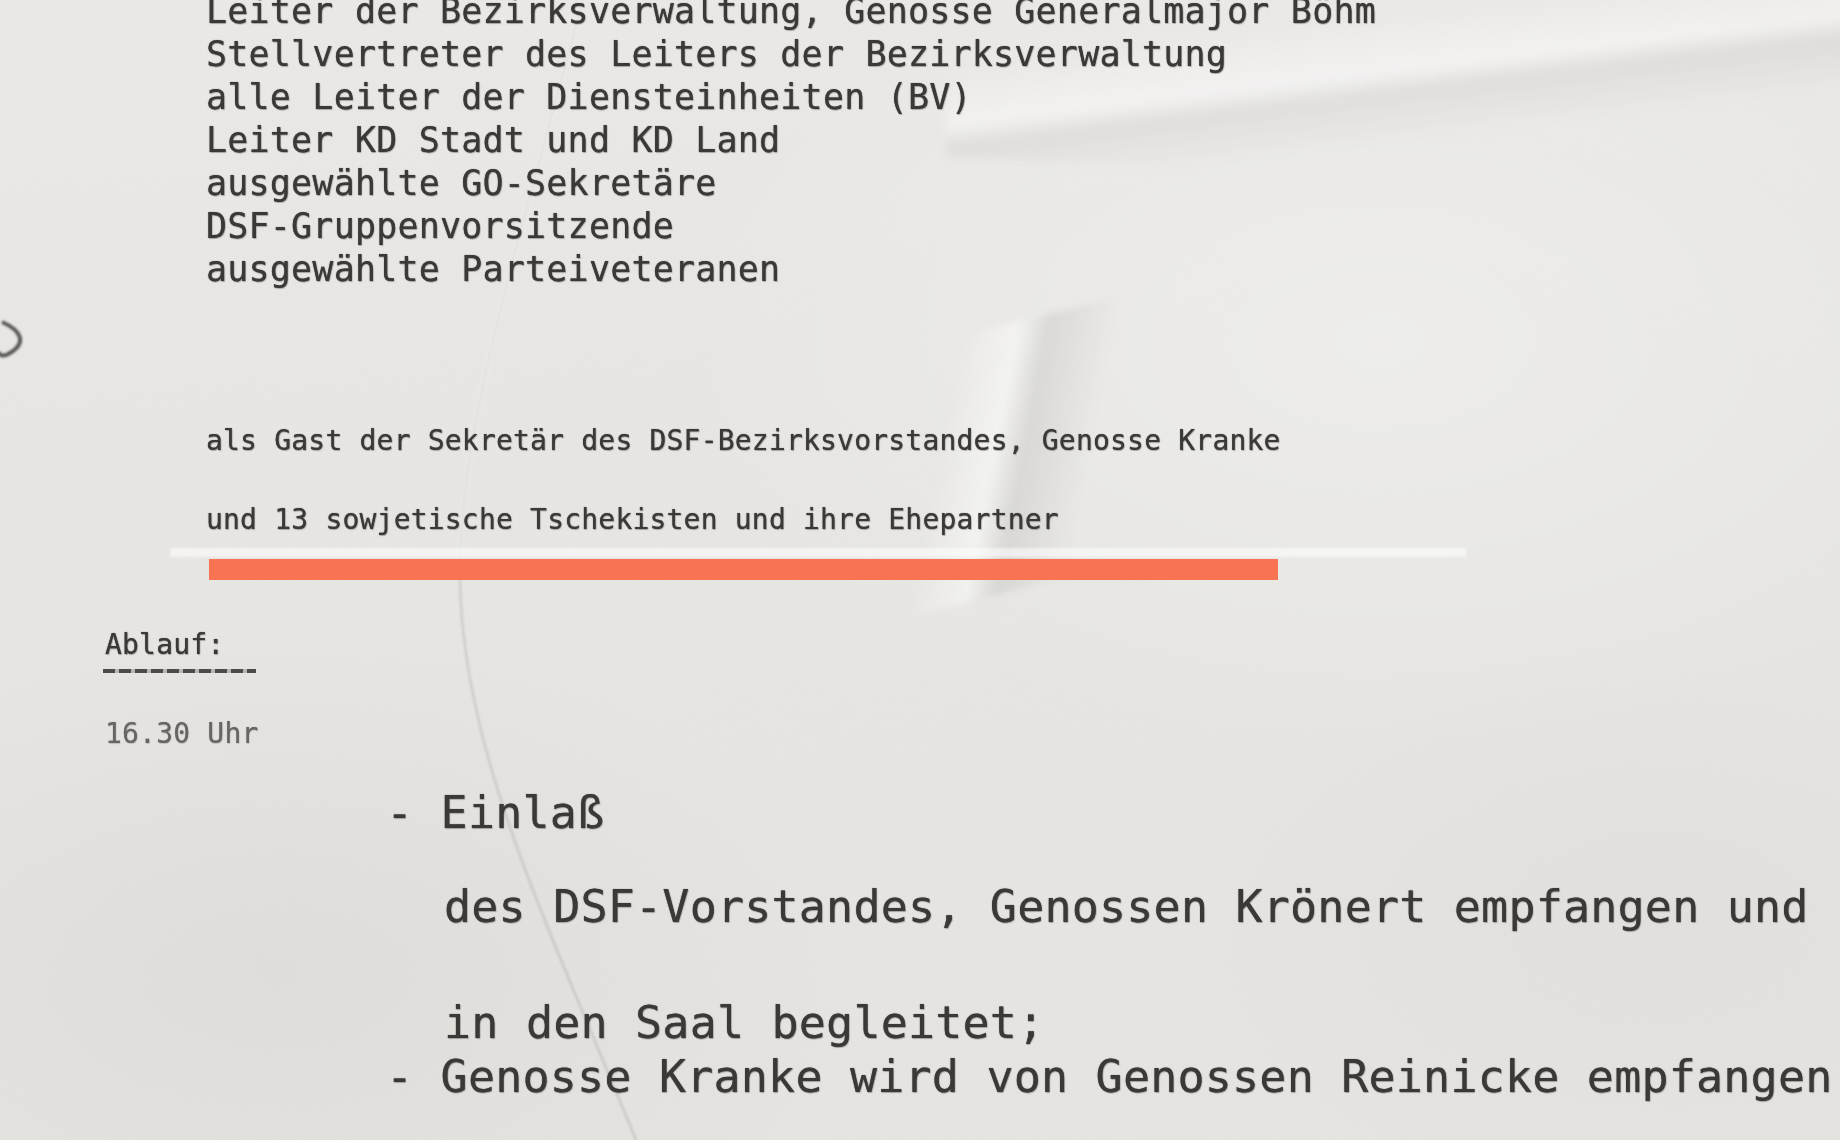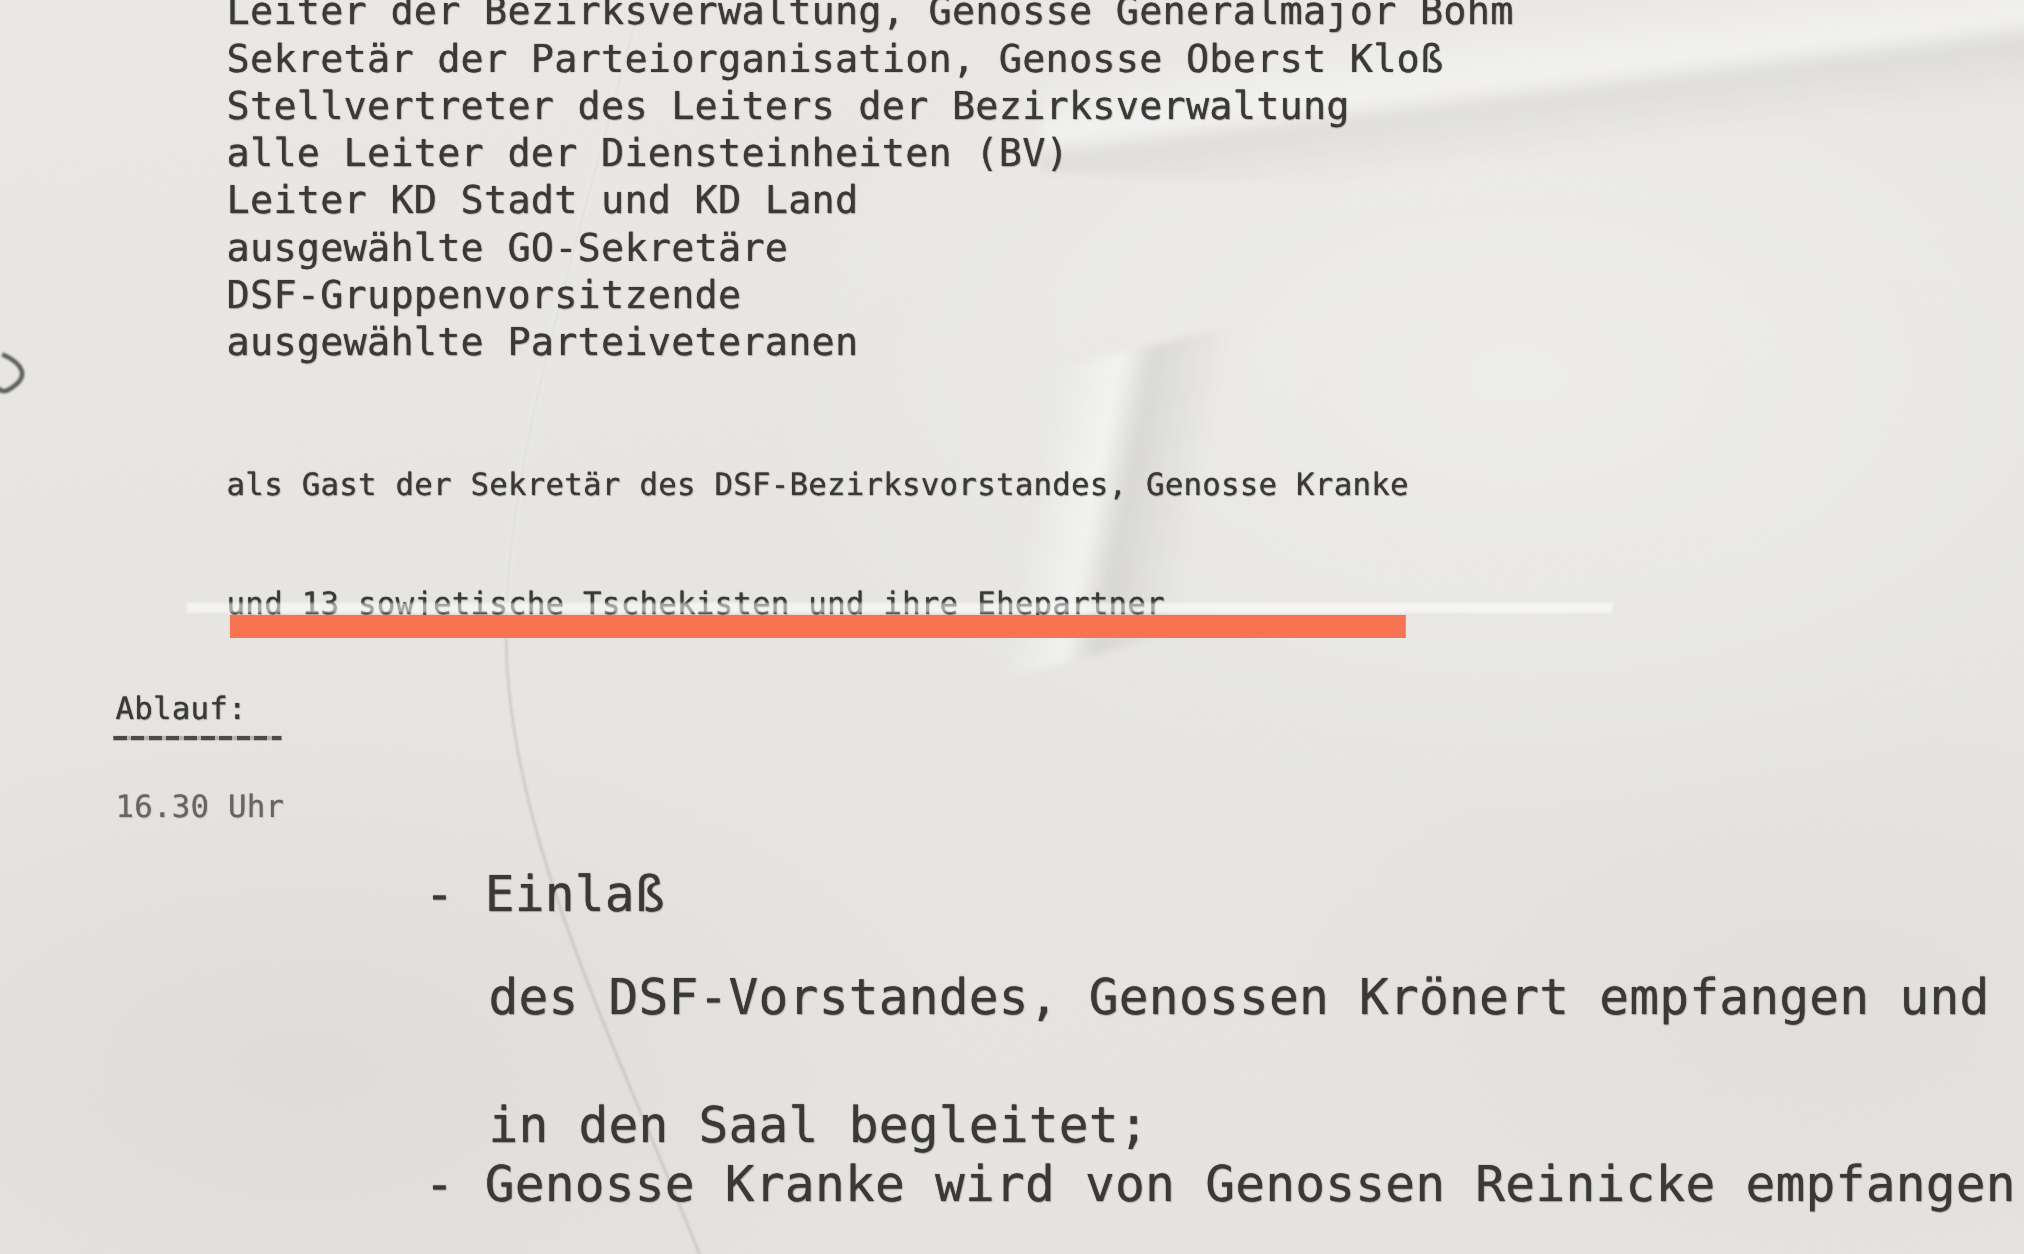--- a/index.html
+++ b/index.html
@@ -95,32 +95,31 @@
     <path d="M588,-20 C520,240 458,430 460,580 C462,760 560,950 640,1150" fill="none" stroke="rgba(70,69,66,0.16)" stroke-width="2.2" filter="url(#soft)"></path>
     <path d="M588,-20 C520,240 458,430 460,580" fill="none" stroke="rgba(255,255,255,0.35)" stroke-width="5" filter="url(#soft)"></path>
 
     <path d="M2,322 C20,330 28,342 10,353 C4,357 0,356 -2,352" fill="none" stroke="rgba(58,57,55,0.8)" stroke-width="4" filter="url(#soft)"></path>
   </svg>
 
   <div class="text-layer">
 
     <div class="list">
       <div class="row">Leiter der Bezirksverwaltung, Genosse Generalmajor Böhm</div>
-      <div class="row">Sekretär der Parteiorganisation, Genosse Oberst Kloß</div>
       <div class="row">Stellvertreter des Leiters der Bezirksverwaltung</div>
       <div class="row light">alle Leiter der Diensteinheiten (BV)</div>
       <div class="row light">Leiter KD Stadt und KD Land</div>
       <div class="row">ausgewählte GO-Sekretäre</div>
       <div class="row">DSF-Gruppenvorsitzende</div>
       <div class="row">ausgewählte Parteiveteranen</div>
     </div>
 
     <div class="tline" style="left:206px; top:424px;">als Gast der Sekretär des DSF-Bezirksvorstandes, Genosse Kranke</div>
 
-    <div class="tline" style="left:206px; top:532px;">und 13 sowjetische Tschekisten und ihre Ehepartner</div>
+    <div class="tline" style="left:206px; top:503px;">und 13 sowjetische Tschekisten und ihre Ehepartner</div>
     <div class="light-streak"></div>
     <div class="highlight-bar"></div>
 
     <div class="tline" style="left:105px; top:628px;">Ablauf:</div>
     <div class="heading-underline"></div>
 
     <div class="tline faded" style="left:105px; top:717px;">16.30 Uhr</div>
     <div class="bullet faded" style="top:717px;">
       <div>- Einlaß</div>
     </div>

